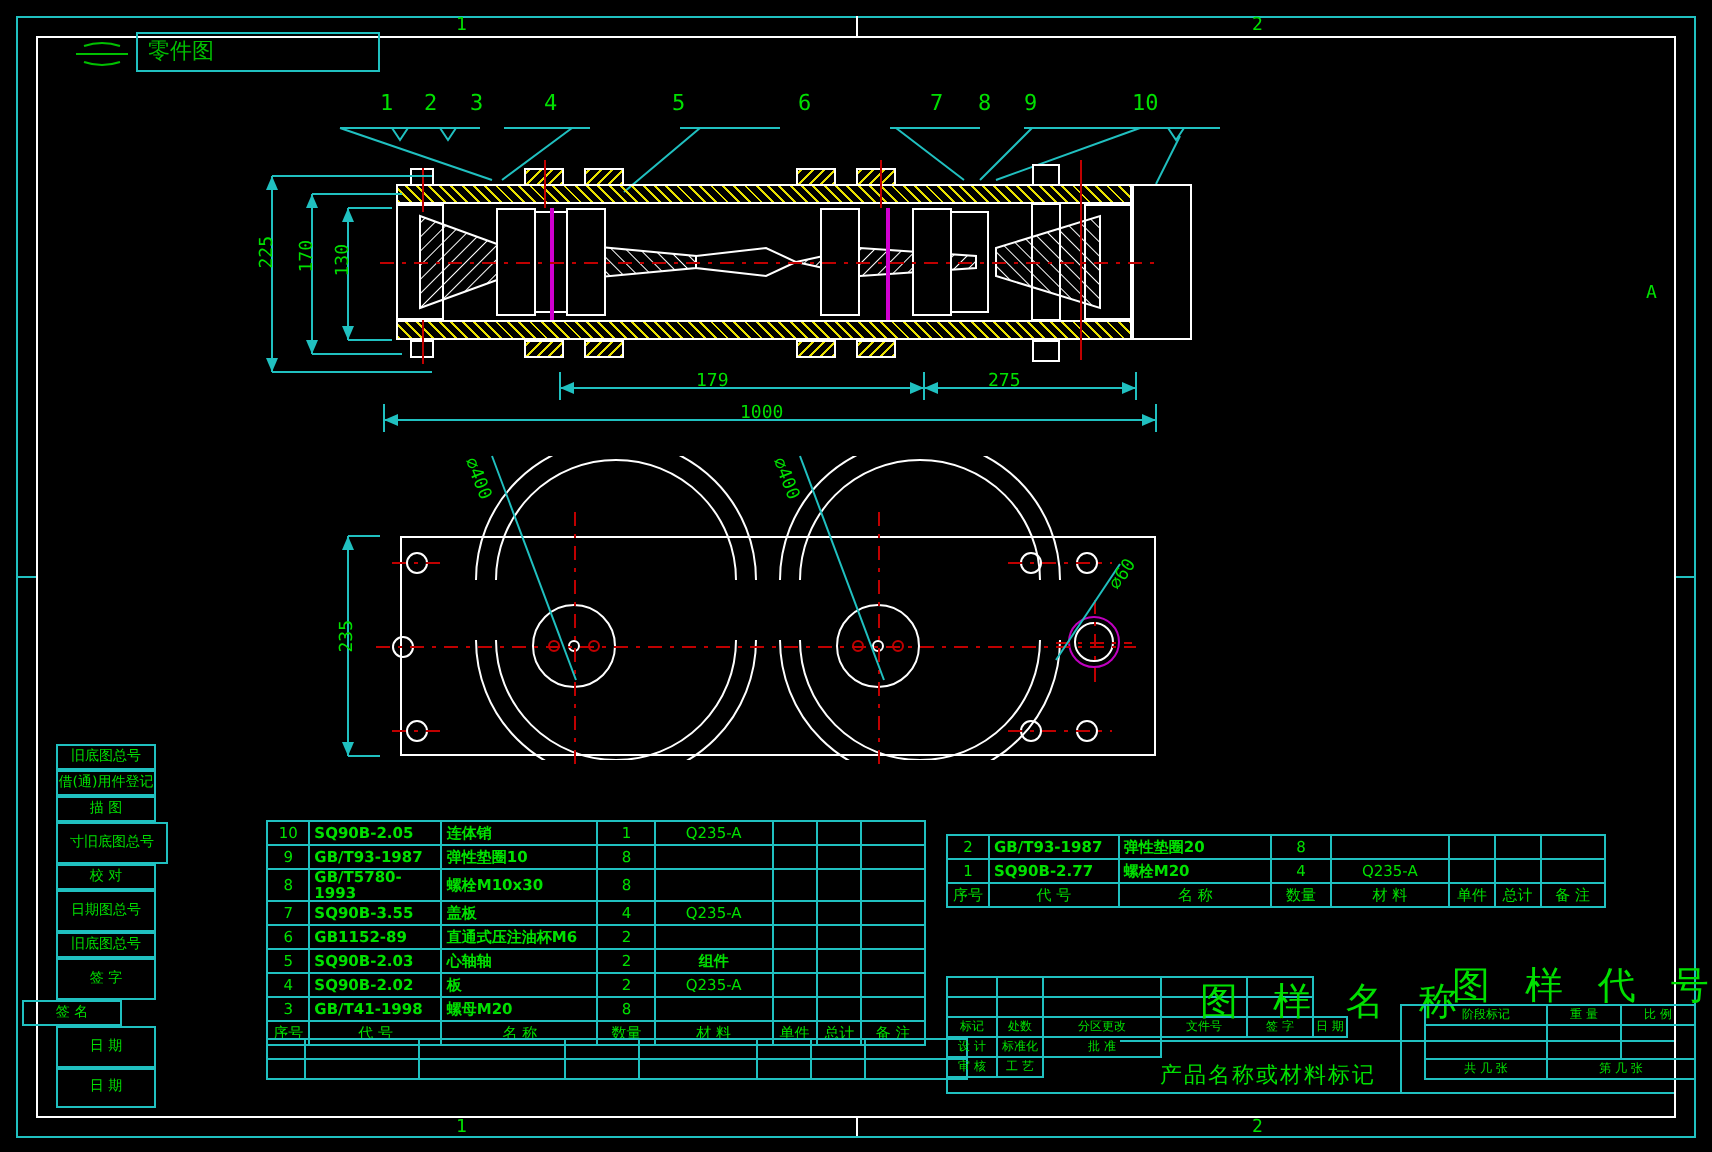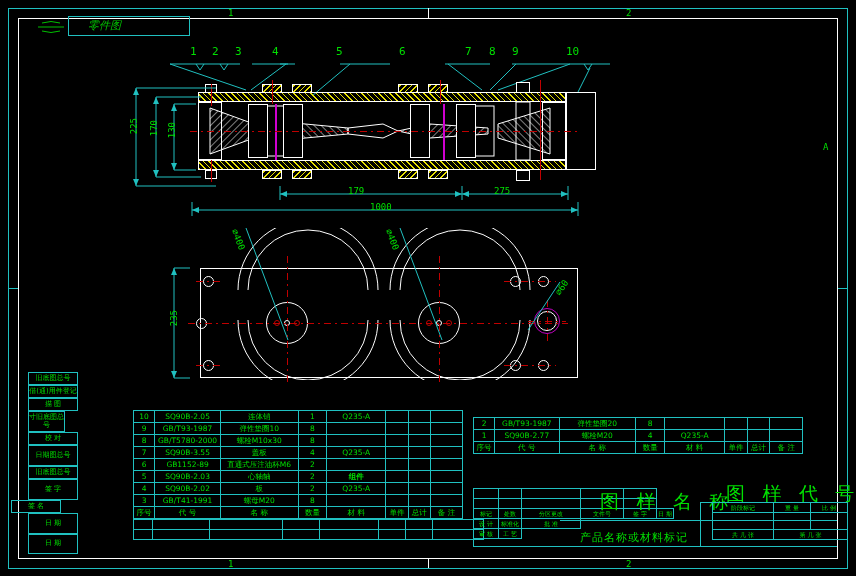--- a/index.html
+++ b/index.html
@@ -35,21 +35,21 @@
   .hatch-r{position:absolute;box-sizing:border-box;border:1px solid #fff;
     background:repeating-linear-gradient(-45deg,#e8e000 0 1px,transparent 1px 4px);}
   .blk{position:absolute;box-sizing:border-box;border:1px solid #fff;background:#000;}
   .yel{position:absolute;box-sizing:border-box;border:1px solid #fff;background:#d8d000;}
   .mgb{position:absolute;background:#d000d0;}
 
   table.bom{position:absolute;border-collapse:collapse;}
   table.bom td{border:1px solid #20c0c0;color:#00e000;font-size:7.5px;
     line-height:1;padding:0 2px;height:11px;text-align:center;
     font-family:"DejaVu Sans","Liberation Sans",sans-serif;}
-  table.bom td.l{text-align:center;}
+  table.bom td.l{text-align:left;font-weight:bold;}
   table.tb{position:absolute;border-collapse:collapse;}
   table.tb td{border:1px solid #20c0c0;color:#00e000;font-size:6px;
     line-height:1;padding:0 1px;height:9px;text-align:center;
     font-family:"DejaVu Sans","Liberation Sans",sans-serif;}
   .sidecell{position:absolute;box-sizing:border-box;border:1px solid #20c0c0;
     color:#00e000;font-size:7px;display:flex;align-items:center;
     justify-content:center;text-align:center;line-height:1.1;
     font-family:"DejaVu Sans","Liberation Sans",sans-serif;}
 </style>
 </head>
@@ -74,21 +74,21 @@
   <div class="ln lnv wh" style="left:428px;top:8px;height:10px;"></div>
   <div class="ln lnv wh" style="left:428px;top:558px;height:10px;"></div>
 
   <div class="abs txt" style="left:228px;top:9px;">1</div>
   <div class="abs txt" style="left:626px;top:9px;">2</div>
   <div class="abs txt" style="left:228px;top:560px;">1</div>
   <div class="abs txt" style="left:626px;top:560px;">2</div>
   <div class="abs txt" style="left:823px;top:143px;">A</div>
 
   <div class="ln" style="left:68px;top:16px;width:120px;height:18px;background:transparent;border:1px solid #20c0c0;"></div>
-  <div class="abs txt txt-lg" style="left:88px;top:20px;color:#00c000;font-style:italic;">零件图</div>
+  <div class="abs txt txt-lg" style="left:74px;top:20px;color:#00c000;">零件图</div>
   <svg class="abs" style="left:36px;top:18px;" width="30" height="18">
     <path d="M2,9 L28,9 M6,5 Q15,2 24,5 M6,13 Q15,16 24,13" stroke="#00c000" fill="none" stroke-width="1"></path>
   </svg>
 
   <div class="abs txt txt-lg" style="left:190px;top:46px;">1</div>
   <div class="abs txt txt-lg" style="left:212px;top:46px;">2</div>
   <div class="abs txt txt-lg" style="left:235px;top:46px;">3</div>
   <div class="abs txt txt-lg" style="left:272px;top:46px;">4</div>
   <div class="abs txt txt-lg" style="left:336px;top:46px;">5</div>
   <div class="abs txt txt-lg" style="left:399px;top:46px;">6</div>
@@ -287,21 +287,21 @@
     <g fill="#20c0c0">
         <polygon points="8,2 5,9 11,9"></polygon>
         <polygon points="8,112 5,105 11,105"></polygon>
       </g>
   </svg>
   <div class="abs txt vert" style="left:170px;top:310px;">235</div>
 
   <div class="sidecell" style="left:28px;top:372px;width:50px;height:13px;">旧底图总号</div>
   <div class="sidecell" style="left:28px;top:385px;width:50px;height:13px;">借(通)用件登记</div>
   <div class="sidecell" style="left:28px;top:398px;width:50px;height:13px;">描 图</div>
-  <div class="sidecell" style="left:28px;top:411px;width:37px;height:21px;">寸旧底图总号</div>
+  <div class="sidecell" style="left:28px;top:411px;width:56px;height:21px;">寸旧底图总号</div>
   <div class="sidecell" style="left:28px;top:432px;width:50px;height:13px;">校 对</div>
   <div class="sidecell" style="left:28px;top:445px;width:50px;height:21px;">日期图总号</div>
   <div class="sidecell" style="left:28px;top:466px;width:50px;height:13px;">旧底图总号</div>
   <div class="sidecell" style="left:28px;top:479px;width:50px;height:21px;">签 字</div>
   <div class="sidecell" style="left:11px;top:500px;width:50px;height:13px;">签 名</div>
   <div class="sidecell" style="left:28px;top:513px;width:50px;height:21px;">日 期</div>
   <div class="sidecell" style="left:28px;top:534px;width:50px;height:20px;">日 期</div>
 
   <table class="bom" id="bom-left" style="left:133px;top:410px;width:330px;">
     <tbody>
@@ -320,21 +320,21 @@
           <td class="l" style="width: 66px;">GB/T93-1987</td>
           <td class="l" style="width: 84px;">弹性垫圈10</td>
           <td style="width: 28px;">8</td>
           <td style="width: 62px;">&nbsp;</td>
           <td style="width: 20px;">&nbsp;</td>
           <td style="width: 20px;">&nbsp;</td>
           <td style="width: 32px;">&nbsp;</td>
         </tr>
         <tr>
           <td style="width: 18px;">8</td>
-          <td class="l" style="width: 66px;">GB/T5780-2000</td>
+          <td class="l" style="width: 66px;">GB/T5780-1993</td>
           <td class="l" style="width: 84px;">螺栓M10x30</td>
           <td style="width: 28px;">8</td>
           <td style="width: 62px;">&nbsp;</td>
           <td style="width: 20px;">&nbsp;</td>
           <td style="width: 20px;">&nbsp;</td>
           <td style="width: 32px;">&nbsp;</td>
         </tr>
         <tr>
           <td style="width: 18px;">7</td>
           <td class="l" style="width: 66px;">SQ90B-3.55</td>
@@ -370,21 +370,21 @@
           <td class="l" style="width: 66px;">SQ90B-2.02</td>
           <td class="l" style="width: 84px;">板</td>
           <td style="width: 28px;">2</td>
           <td style="width: 62px;">Q235-A</td>
           <td style="width: 20px;">&nbsp;</td>
           <td style="width: 20px;">&nbsp;</td>
           <td style="width: 32px;">&nbsp;</td>
         </tr>
         <tr>
           <td style="width: 18px;">3</td>
-          <td class="l" style="width: 66px;">GB/T41-1991</td>
+          <td class="l" style="width: 66px;">GB/T41-1998</td>
           <td class="l" style="width: 84px;">螺母M20</td>
           <td style="width: 28px;">8</td>
           <td style="width: 62px;">&nbsp;</td>
           <td style="width: 20px;">&nbsp;</td>
           <td style="width: 20px;">&nbsp;</td>
           <td style="width: 32px;">&nbsp;</td>
         </tr>
         <tr>
           <td style="width: 18px;">序号</td>
           <td style="width: 66px;">代  号</td>

